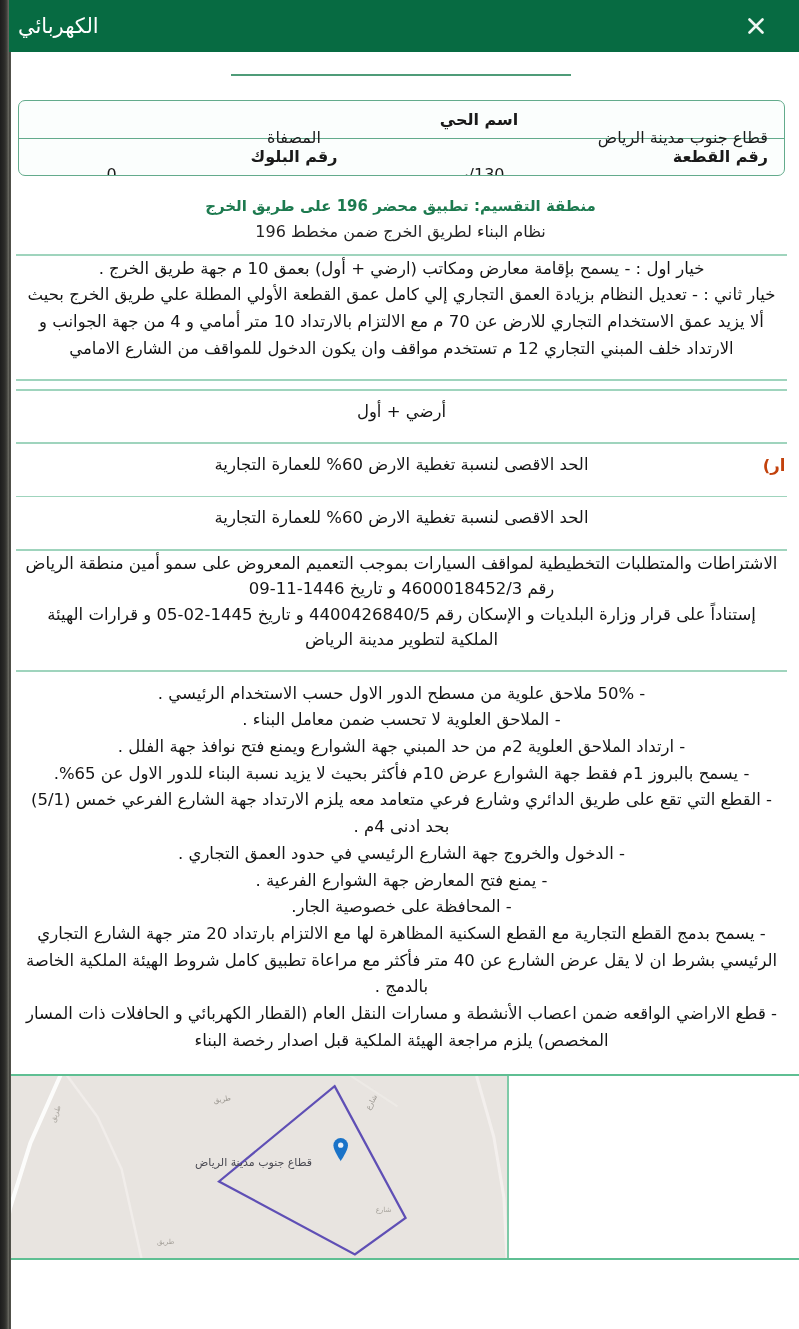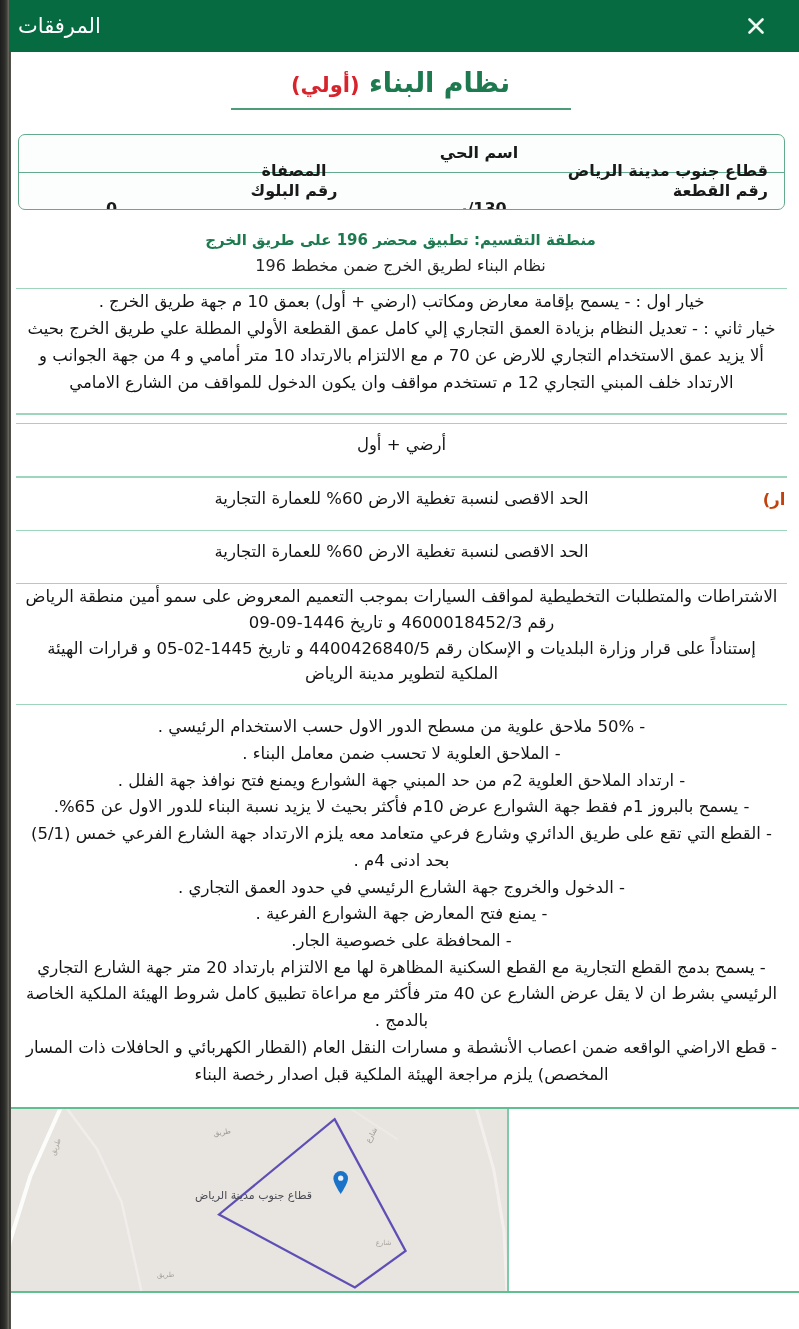--- a/index.html
+++ b/index.html
@@ -106,21 +106,21 @@
     border-top: 1.6px solid #63ab8c;
   }
   .cell {
     font-size: 16px;
     color: #1a1a1a;
     padding: 0 16px;
     white-space: nowrap;
     line-height: 1;
   }
   .cell.label { font-weight: 700; }
-  .cell.value { font-weight: 700; margin-top: 36px; }
+  .cell.value { font-weight: 400; margin-top: 36px; }
   .c-label-1 { width: 210px; text-align: right; }
   .c-value-1 { width: 190px; text-align: center; }
   .c-label-2 { width: 180px; text-align: center; }
   .c-value-2 { flex: 1; text-align: center; }
 
   
   .section-head {
     text-align: center;
     padding: 20px 6px 2px 6px;
   }
@@ -218,30 +218,26 @@
 
 <div class="edge-strip"></div>
 <div class="edge-strip-lower"></div>
 
 <div class="appbar">
   <div class="close-btn">
     <svg width="22" height="22" viewBox="0 0 22 22">
       <path d="M4.5 4.5 L17.5 17.5 M17.5 4.5 L4.5 17.5" stroke="#eef7f2" stroke-width="2.6" stroke-linecap="round"></path>
     </svg>
   </div>
-  <div class="appbar-title">المرفقات</div>
+  <div class="appbar-title">الكهربائي</div>
 </div>
 
 <div class="doc">
 
   <div class="doc-title-wrap">
-    <div class="doc-title">
-      <span>نظام البناء</span>
-      <span class="sub">(أولي)</span>
-    </div>
     <div class="title-rule"></div>
   </div>
 
   <div class="info-table">
     <div class="info-row">
       <div class="cell value c-label-1">قطاع جنوب مدينة الرياض</div>
       <div class="cell label c-value-1">اسم الحي</div>
       <div class="cell value c-label-2">المصفاة</div>
       <div class="cell value c-value-2"></div>
     </div>
@@ -276,21 +272,21 @@
     <span>الحد الاقصى لنسبة تغطية الارض 60% للعمارة التجارية</span>
     <span class="clip-frag">ار)</span>
   </div>
 
   <div class="rule"></div>
 
   <div class="row-line">الحد الاقصى لنسبة تغطية الارض 60% للعمارة التجارية</div>
 
   <div class="rule"></div>
 
-  <div class="block tight">الاشتراطات والمتطلبات التخطيطية لمواقف السيارات بموجب التعميم المعروض على سمو أمين منطقة الرياض رقم 4600018452/3 و تاريخ 1446-09-09
+  <div class="block tight">الاشتراطات والمتطلبات التخطيطية لمواقف السيارات بموجب التعميم المعروض على سمو أمين منطقة الرياض رقم 4600018452/3 و تاريخ 1446-11-09
 إستناداً على قرار وزارة البلديات و الإسكان رقم 4400426840/5 و تاريخ 1445-02-05 و قرارات الهيئة الملكية لتطوير مدينة الرياض</div>
 
   <div class="rule"></div>
 
   <div class="bullets">- 50% ملاحق علوية من مسطح الدور الاول حسب الاستخدام الرئيسي .
 - الملاحق العلوية لا تحسب ضمن معامل البناء .
 - ارتداد الملاحق العلوية 2م من حد المبني جهة الشوارع ويمنع فتح نوافذ جهة الفلل .
 - يسمح بالبروز 1م فقط جهة الشوارع عرض 10م فأكثر بحيث لا يزيد نسبة البناء للدور الاول عن 65%.
 - القطع التي تقع على طريق الدائري وشارع فرعي متعامد معه يلزم الارتداد جهة الشارع الفرعي خمس (5/1) بحد ادنى 4م .
 - الدخول والخروج جهة الشارع الرئيسي في حدود العمق التجاري .

